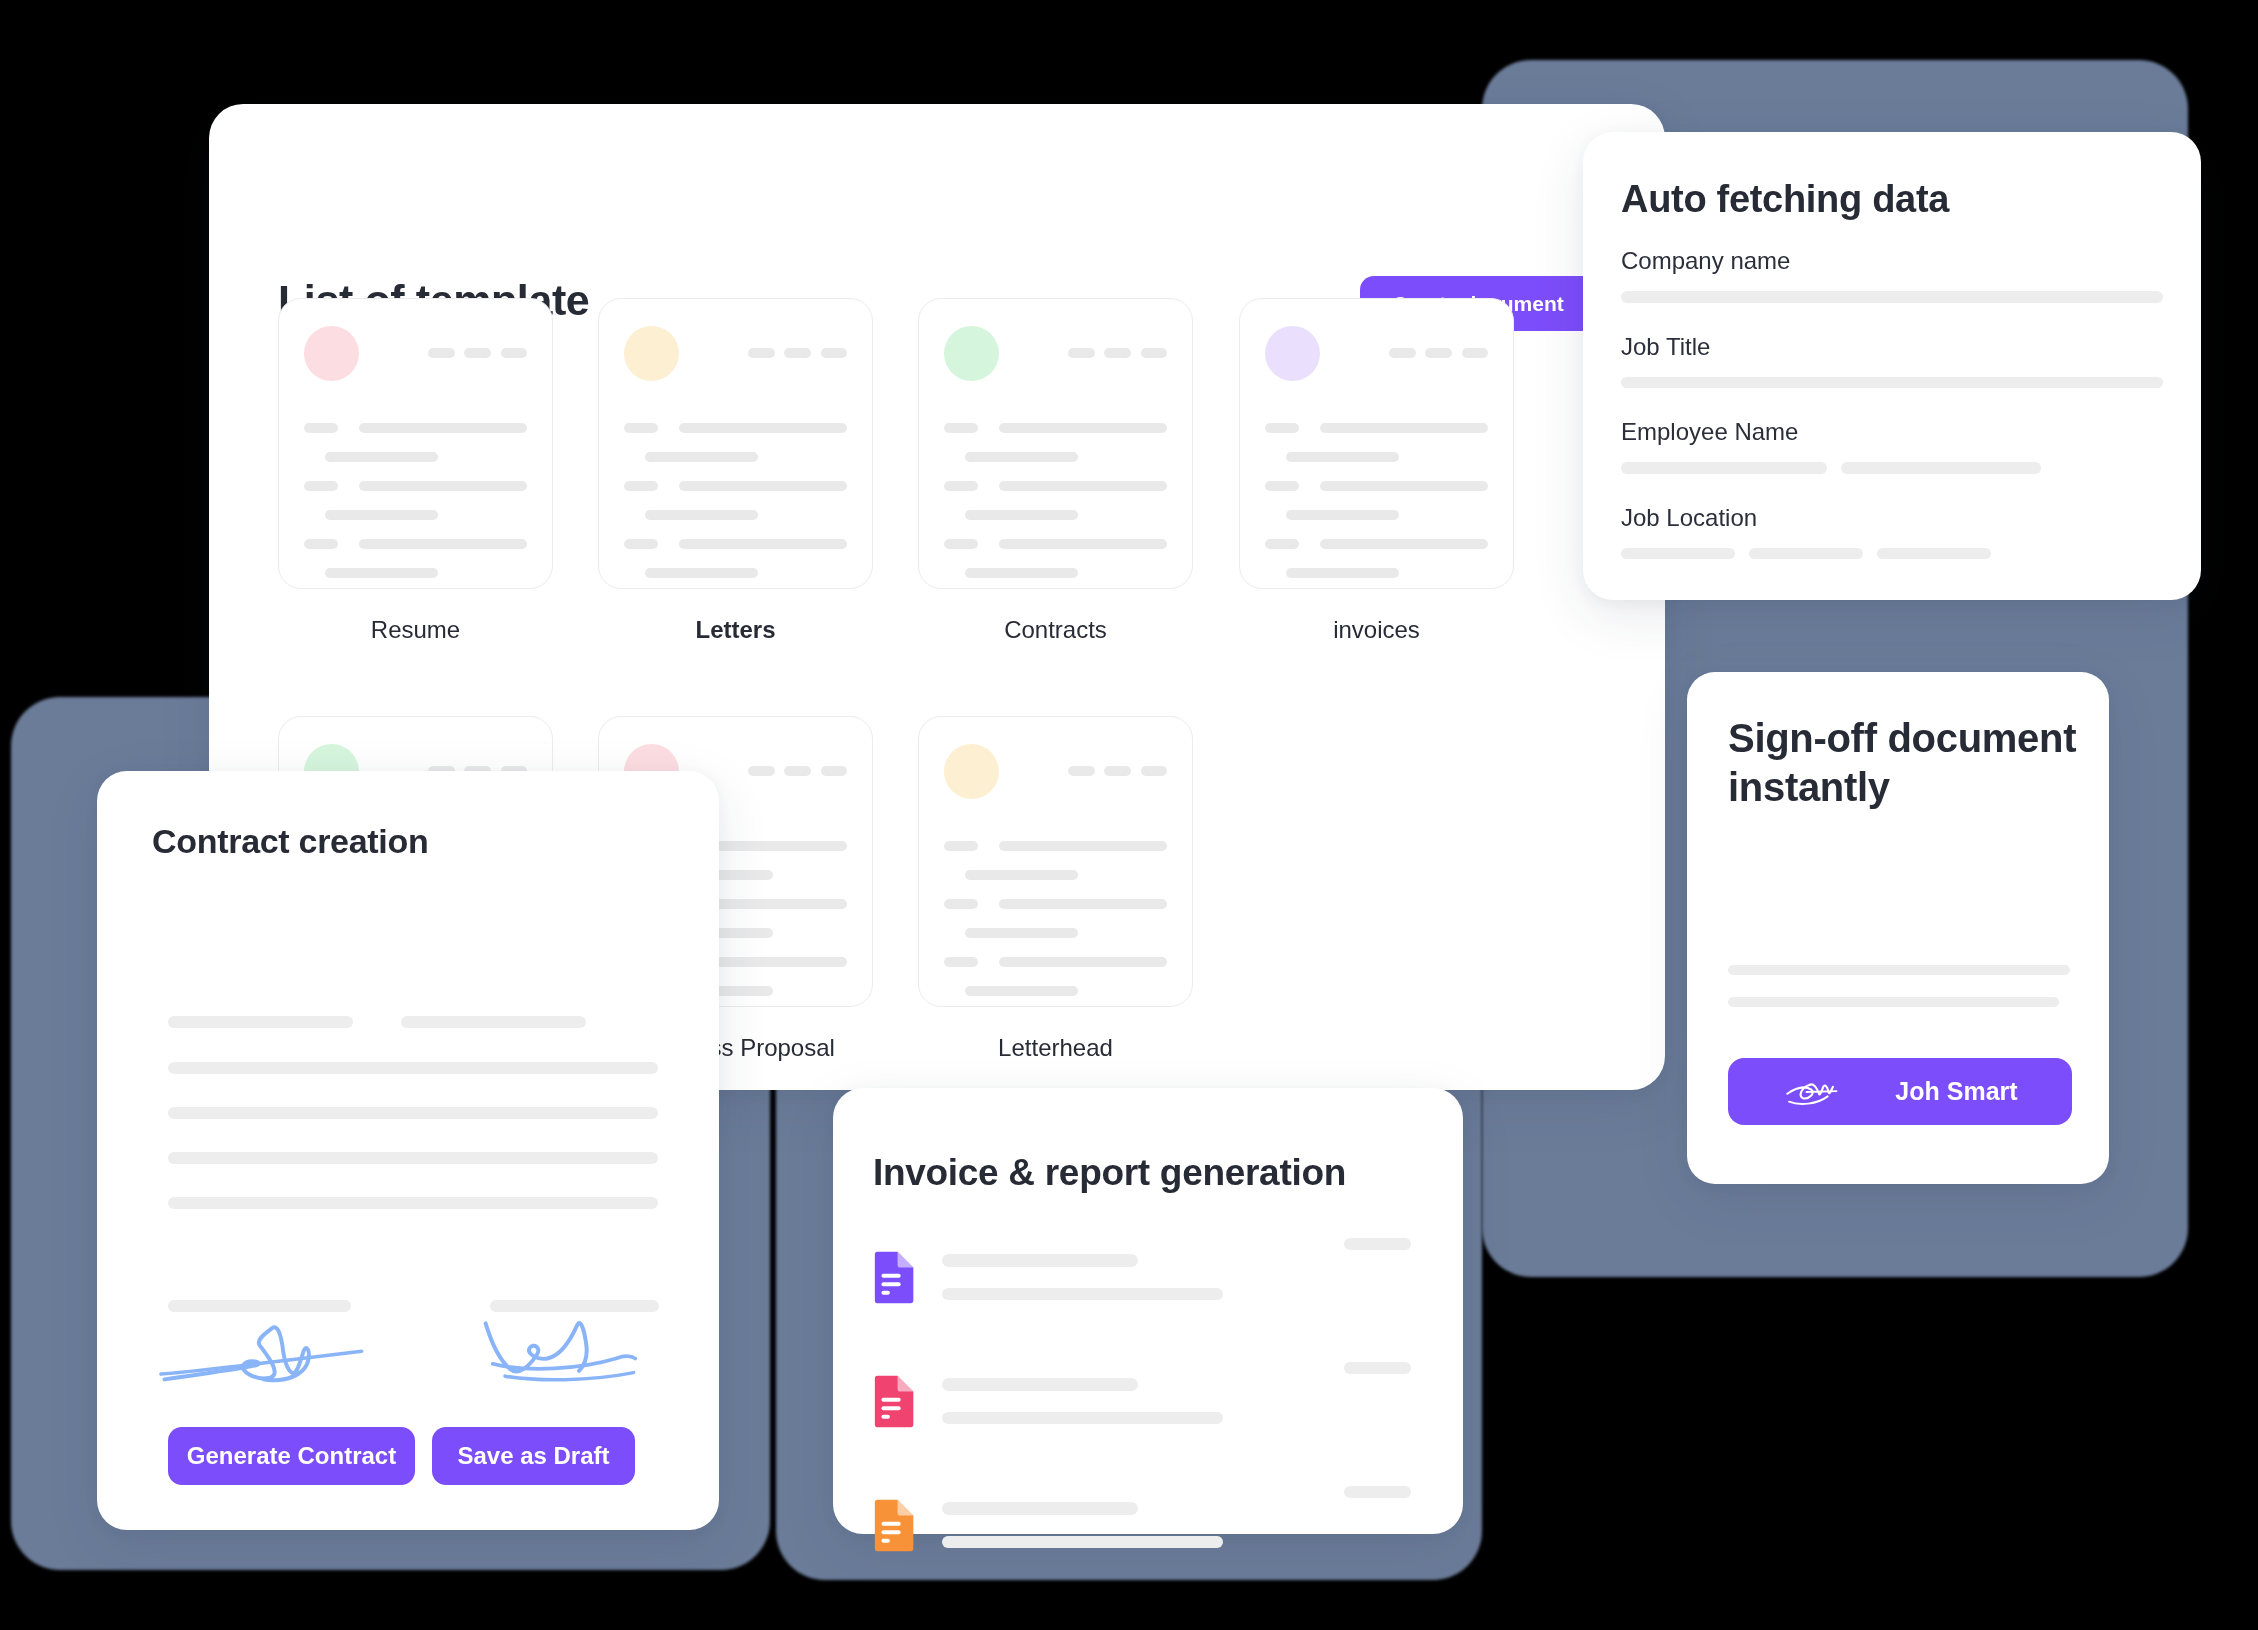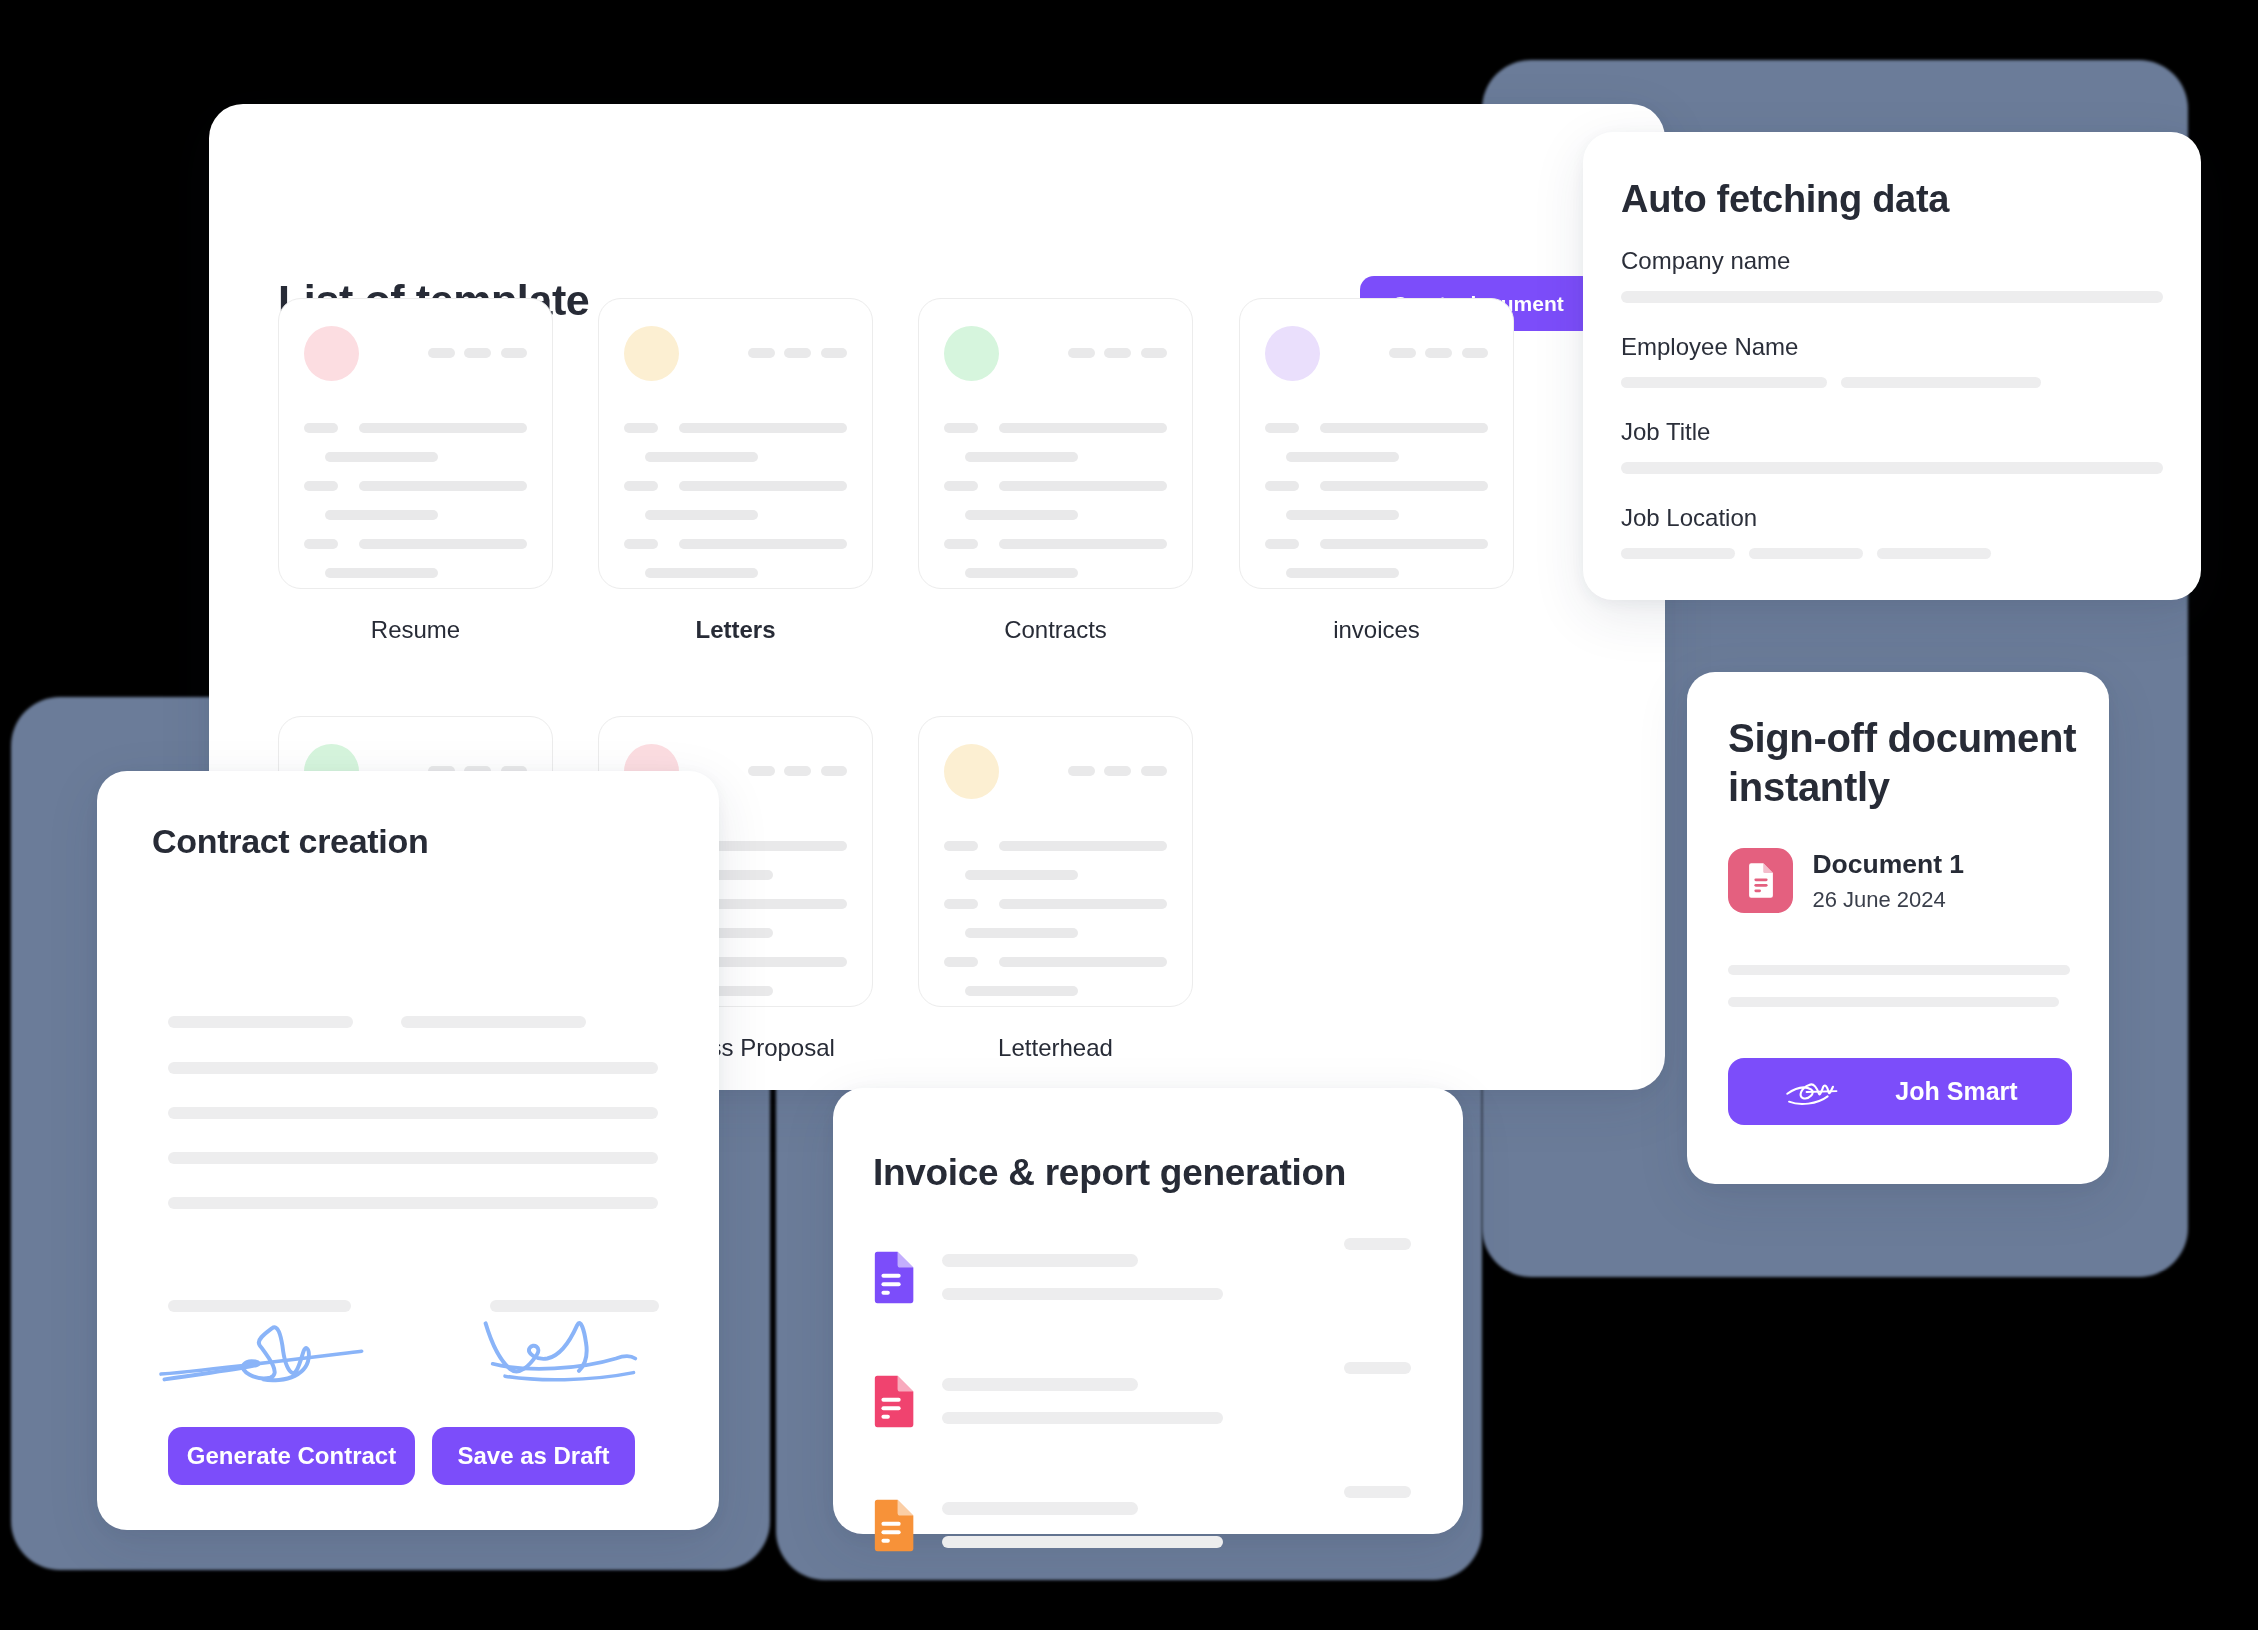--- a/index.html
+++ b/index.html
@@ -322,61 +322,46 @@
   <div class="card" style="left:1555px; top:132px; width:618px; height:468px; border-radius:30px;">
     <div class="h-panel" style="position:absolute; left:38px; top:46px;">Auto fetching data</div>
     <div id="fetch-fields" style="position:absolute; left:38px; top:115px; width:542px;">
         <div style="margin-bottom: 30px;">
           <div class="field-label" style="margin-bottom: 16px;">Company name</div>
           <div style="display: flex; gap: 14px;">
             <div class="bar-l" style="height: 11.5px; width: 542px;"></div>
           </div>
         </div>
         <div style="margin-bottom: 30px;">
+          <div class="field-label" style="margin-bottom: 16px;">Job Title</div>
+          <div style="display: flex; gap: 14px;">
+            <div class="bar-l" style="height: 11.5px; width: 542px;"></div>
+          </div>
+        </div>
+        <div style="margin-bottom: 30px;">
           <div class="field-label" style="margin-bottom: 16px;">Employee Name</div>
           <div style="display: flex; gap: 14px;">
             <div class="bar-l" style="height: 11.5px; width: 206px;"></div>
             <div class="bar-l" style="height: 11.5px; width: 200px;"></div>
-          </div>
-        </div>
-        <div style="margin-bottom: 30px;">
-          <div class="field-label" style="margin-bottom: 16px;">Job Title</div>
-          <div style="display: flex; gap: 14px;">
-            <div class="bar-l" style="height: 11.5px; width: 542px;"></div>
           </div>
         </div>
         <div style="margin-bottom: 30px;">
           <div class="field-label" style="margin-bottom: 16px;">Job Location</div>
           <div style="display: flex; gap: 14px;">
             <div class="bar-l" style="height: 11.5px; width: 114px;"></div>
             <div class="bar-l" style="height: 11.5px; width: 114px;"></div>
             <div class="bar-l" style="height: 11.5px; width: 114px;"></div>
           </div>
         </div>
       </div>
   </div>
 
   <div class="card" style="left:1659px; top:672px; width:422px; height:512px; border-radius:28px;">
     <div class="h-panel2" style="position:absolute; left:41px; top:42px; width:353px;">Sign-off document instantly</div>
 
-    <div style="position:absolute; left:41px; top:176px; display:flex; align-items:center; gap:19.4px;">
-      <div class="doc-tile" id="signoff-doc-tile" style="width: 65px; height: 65px; background: rgb(228, 96, 127);">
-        <svg width="34" height="37" viewBox="0 0 24 28" fill="none" aria-hidden="true">
-          <path d="M3 2.6A1.6 1.6 0 0 1 4.6 1h9.1L21 8.4v16.9A1.6 1.6 0 0 1 19.4 27H4.6A1.6 1.6 0 0 1 3 25.3V2.6Z" fill="#ffffff"></path>
-          <path d="M13.7 1 21 8.4h-6.1a1.2 1.2 0 0 1-1.2-1.2V1Z" fill="#f4bccb"></path>
-          <rect x="7" y="12.4" width="10" height="2.1" rx="1.05" fill="#e4607f"></rect>
-          <rect x="7" y="16.6" width="10" height="2.1" rx="1.05" fill="#e4607f"></rect>
-          <rect x="7" y="20.8" width="5" height="2.1" rx="1.05" fill="#e4607f"></rect>
-        </svg>
-      </div>
-      <div>
-        <div style="font-size:26.5px; font-weight:700; color:#272b36; margin-bottom:7px;">Document 1</div>
-        <div style="font-size:22px; color:#3a3f4b; font-weight:400;">26 June 2024</div>
-      </div>
-    </div>
 
     <div class="bar-l" style="position:absolute; left:41px; top:293px; width:342px; height:9.7px;"></div>
     <div class="bar-l" style="position:absolute; left:41px; top:325px; width:331px; height:9.7px;"></div>
 
     <button class="btn-primary" style="position:absolute; left:41px; top:386px; width:344px; height:67px; border-radius:16px; gap:48px;">
       <span style="display:flex;">
         <svg width="65" height="30" viewBox="0 0 74 34" fill="none" aria-hidden="true">
           <path d="M6 19 C16 12, 26 10, 33 14 C39 18, 30 26, 24 24 C18 22, 22 12, 31 9
                    M31 9 C36 6, 40 13, 42 19 C43 22, 45 16, 47 11 C49 7, 52 12, 53 17
                    M53 17 C54 21, 56 15, 58 11" stroke="#ffffff" stroke-width="2.4" stroke-linecap="round" stroke-linejoin="round"></path>

